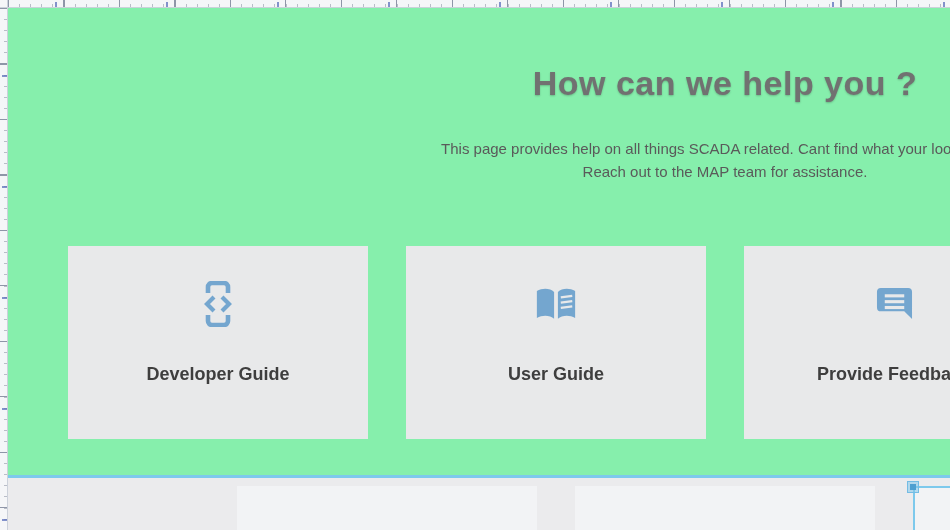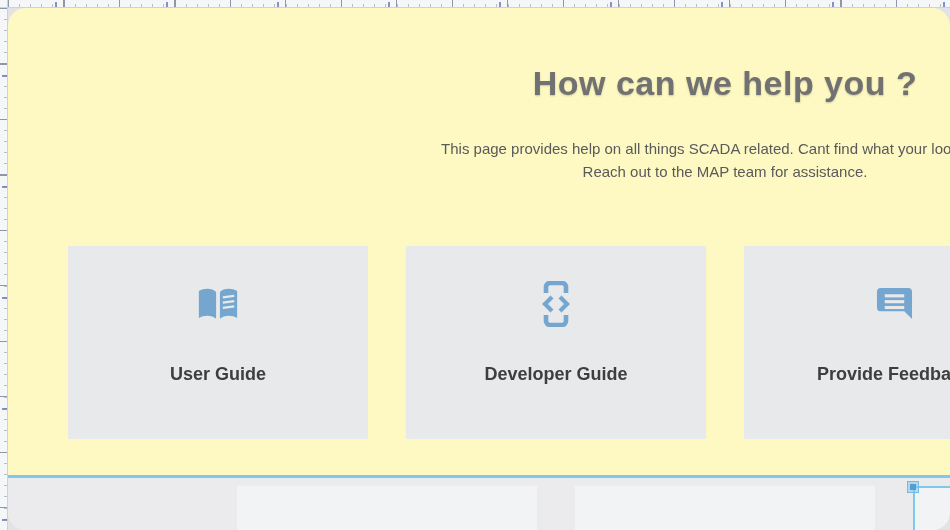--- a/index.html
+++ b/index.html
@@ -36,21 +36,21 @@
       repeating-linear-gradient(to bottom, #8f96a8 0 1px, transparent 1px 55.5px),
       repeating-linear-gradient(to bottom, #b9bdc7 0 1px, transparent 1px 11.1px);
     background-size:5px 100%, 7px 100%, 3px 100%;
     background-position:right 67px, right top, right top;
     background-repeat:no-repeat;
   }
 
   
   .canvas{
     position:absolute; left:8px; top:8px; right:0; bottom:0;
-    overflow:hidden; background:#fef9c3;border-radius:18px;
+    overflow:hidden; background:#86efac;
   }
   .page{ position:absolute; left:0; top:0; width:1434px; height:730px; }
 
   .page-title{
     position:absolute; left:0; top:56px; width:100%;
     text-align:center; font-size:34px; font-weight:bold; color:#717171;
     text-shadow:0 1px 2px rgba(0,0,0,.22); letter-spacing:.5px;
   }
   .page-subtitle{
     position:absolute; left:0; top:129px; width:100%;
@@ -104,41 +104,41 @@
 
       <div class="page-subtitle">
         <div>This page provides help on all things SCADA related. Cant find what your looking for?</div>
         <div>Reach out to the MAP team for assistance.</div>
       </div>
 
       <div class="cards-row">
 
         <div class="help-card">
           <span class="card-icon">
+            <svg class="icon-svg" width="38" height="46" viewBox="0 0 38 46" xmlns="http://www.w3.org/2000/svg">
+              <path d="M9 12 V6 a4 4 0 0 1 4 -4 h12 a4 4 0 0 1 4 4 v6" fill="none" stroke="#74a6cf" stroke-width="4.6"></path>
+              <path d="M9 34 v6 a4 4 0 0 0 4 4 h12 a4 4 0 0 0 4 -4 v-6" fill="none" stroke="#74a6cf" stroke-width="4.6"></path>
+              <path d="M15 16 L8 23 L15 30" fill="none" stroke="#74a6cf" stroke-width="4.2"></path>
+              <path d="M23 16 L30 23 L23 30" fill="none" stroke="#74a6cf" stroke-width="4.2"></path>
+            </svg>
+          </span>
+          <span class="card-label">Developer Guide</span>
+        </div>
+
+        <div class="help-card">
+          <span class="card-icon">
             <svg class="icon-svg" width="44" height="35" viewBox="0 0 46 36" xmlns="http://www.w3.org/2000/svg">
               <path d="M3 4 C9 0.5 17 1 21 5 L21 33 C17 29 9 28.5 3 32 Z" fill="#74a6cf"></path>
               <path d="M25 5 C29 1 37 0.5 43 4 L43 32 C37 28.5 29 29 25 33 Z" fill="#74a6cf"></path>
               <line x1="28" y1="10.5" x2="40" y2="9" stroke="#e8e9ea" stroke-width="2.4"></line>
               <line x1="28" y1="16" x2="40" y2="14.5" stroke="#e8e9ea" stroke-width="2.4"></line>
               <line x1="28" y1="21.5" x2="40" y2="20" stroke="#e8e9ea" stroke-width="2.4"></line>
             </svg>
           </span>
           <span class="card-label">User Guide</span>
-        </div>
-
-        <div class="help-card">
-          <span class="card-icon">
-            <svg class="icon-svg" width="38" height="46" viewBox="0 0 38 46" xmlns="http://www.w3.org/2000/svg">
-              <path d="M9 12 V6 a4 4 0 0 1 4 -4 h12 a4 4 0 0 1 4 4 v6" fill="none" stroke="#74a6cf" stroke-width="4.6"></path>
-              <path d="M9 34 v6 a4 4 0 0 0 4 4 h12 a4 4 0 0 0 4 -4 v-6" fill="none" stroke="#74a6cf" stroke-width="4.6"></path>
-              <path d="M15 16 L8 23 L15 30" fill="none" stroke="#74a6cf" stroke-width="4.2"></path>
-              <path d="M23 16 L30 23 L23 30" fill="none" stroke="#74a6cf" stroke-width="4.2"></path>
-            </svg>
-          </span>
-          <span class="card-label">Developer Guide</span>
         </div>
 
         <div class="help-card">
           <span class="card-icon">
             <svg class="icon-svg" width="39" height="37" viewBox="0 0 40 38" xmlns="http://www.w3.org/2000/svg">
               <path d="M6 2 h28 a4 4 0 0 1 4 4 v28 l-8 -8 h-24 a4 4 0 0 1 -4 -4 v-16 a4 4 0 0 1 4 -4 z" fill="#74a6cf"></path>
               <rect x="10" y="8.5" width="20" height="3.2" fill="#e8e9ea"></rect>
               <rect x="10" y="14.5" width="20" height="3.2" fill="#e8e9ea"></rect>
               <rect x="10" y="20.5" width="20" height="3.2" fill="#e8e9ea"></rect>
             </svg>

